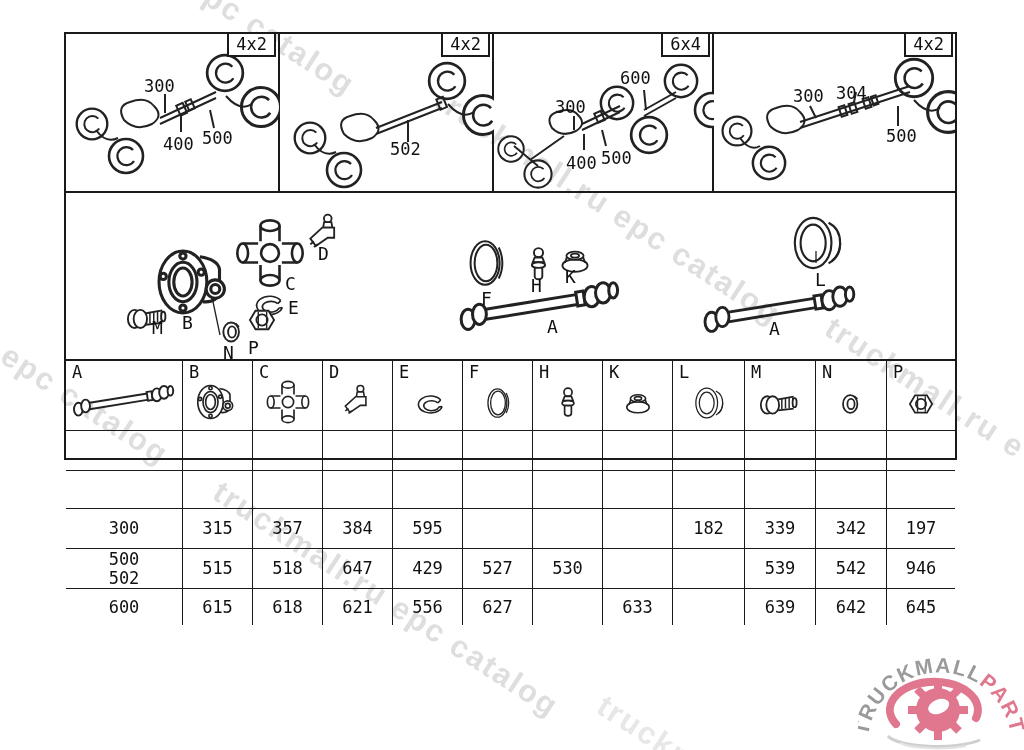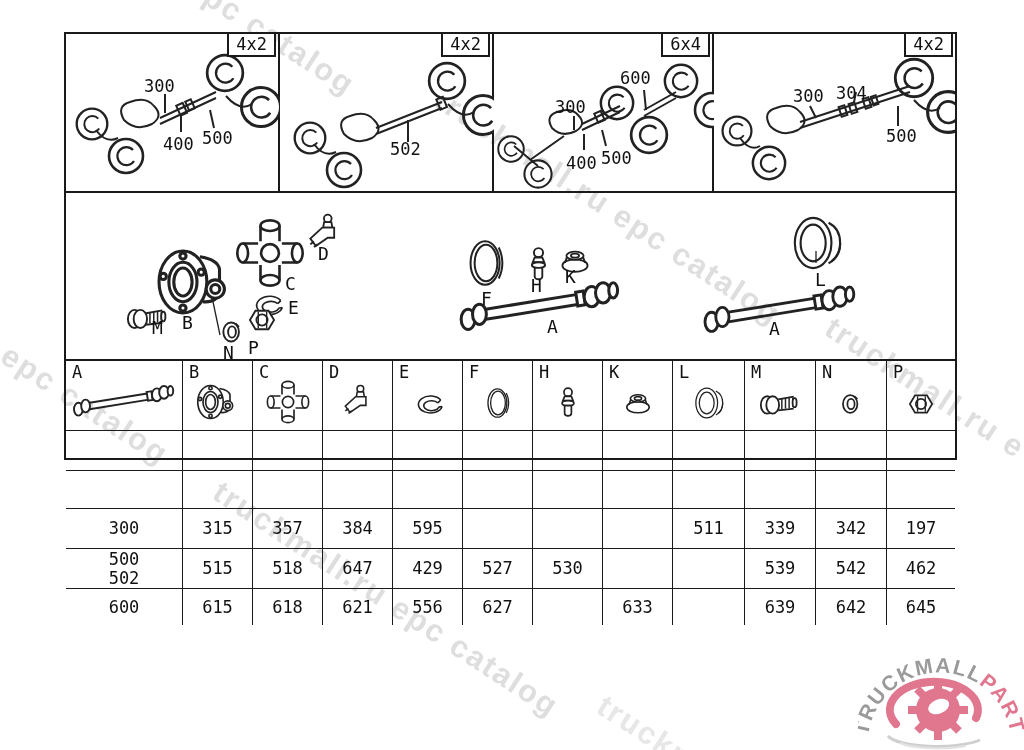--- a/index.html
+++ b/index.html
@@ -376,38 +376,38 @@
         <div class="cell lastcol"></div>
 
       <div class="cell">300</div>
       <div class="cell">315</div>
       <div class="cell">357</div>
       <div class="cell">384</div>
       <div class="cell">595</div>
       <div class="cell"></div>
       <div class="cell"></div>
       <div class="cell"></div>
-      <div class="cell">511</div>
+      <div class="cell">182</div>
       <div class="cell">339</div>
       <div class="cell">342</div>
       <div class="cell lastcol">197</div>
 
       <div class="cell">500
 502</div>
       <div class="cell">515</div>
       <div class="cell">518</div>
       <div class="cell">647</div>
       <div class="cell">429</div>
       <div class="cell">527</div>
       <div class="cell">530</div>
       <div class="cell"></div>
       <div class="cell"></div>
       <div class="cell">539</div>
       <div class="cell">542</div>
-      <div class="cell lastcol">462</div>
+      <div class="cell lastcol">946</div>
 
       <div class="cell lastrow">600</div>
       <div class="cell lastrow">615</div>
       <div class="cell lastrow">618</div>
       <div class="cell lastrow">621</div>
       <div class="cell lastrow">556</div>
       <div class="cell lastrow">627</div>
       <div class="cell lastrow"></div>
       <div class="cell lastrow">633</div>
       <div class="cell lastrow"></div>

